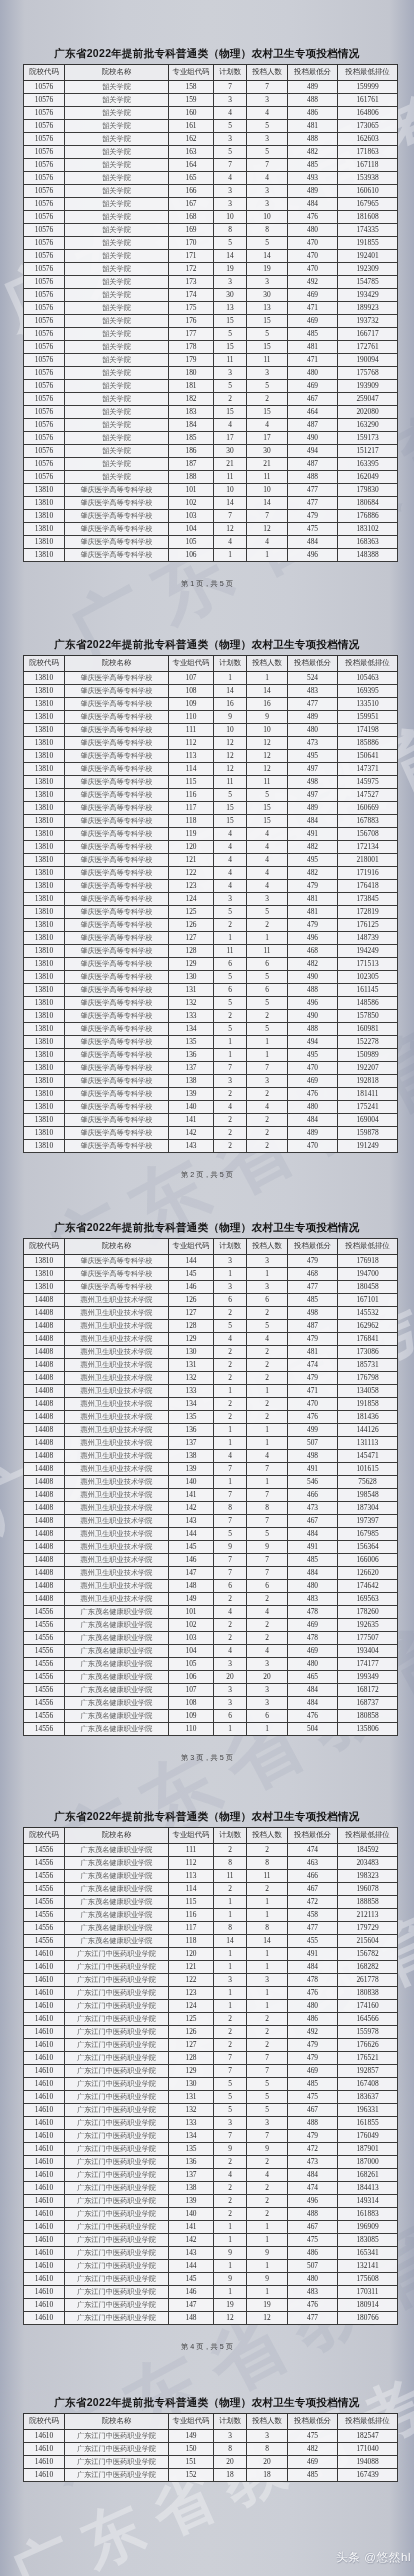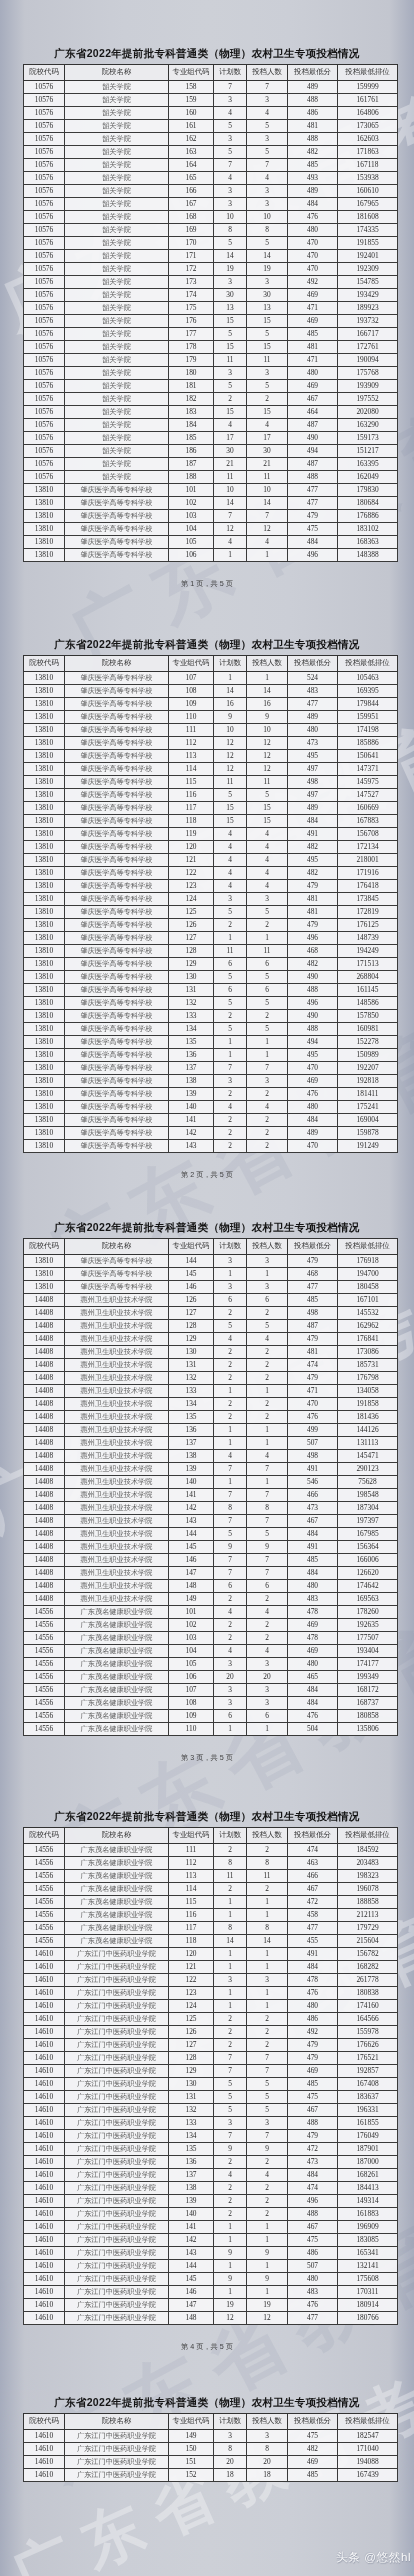--- a/index.html
+++ b/index.html
@@ -339,21 +339,21 @@
               <td>469</td>
               <td>193909</td>
             </tr>
             <tr>
               <td>10576</td>
               <td class="name">韶关学院</td>
               <td>182</td>
               <td>2</td>
               <td>2</td>
               <td>467</td>
-              <td>197552</td>
+              <td>259047</td>
             </tr>
             <tr>
               <td>10576</td>
               <td class="name">韶关学院</td>
               <td>183</td>
               <td>15</td>
               <td>15</td>
               <td>464</td>
               <td>202080</td>
             </tr>
@@ -503,21 +503,21 @@
               <td>483</td>
               <td>169395</td>
             </tr>
             <tr>
               <td>13810</td>
               <td class="name">肇庆医学高等专科学校</td>
               <td>109</td>
               <td>16</td>
               <td>16</td>
               <td>477</td>
-              <td>179844</td>
+              <td>133510</td>
             </tr>
             <tr>
               <td>13810</td>
               <td class="name">肇庆医学高等专科学校</td>
               <td>110</td>
               <td>9</td>
               <td>9</td>
               <td>489</td>
               <td>159951</td>
             </tr>
@@ -692,21 +692,21 @@
               <td>482</td>
               <td>171513</td>
             </tr>
             <tr>
               <td>13810</td>
               <td class="name">肇庆医学高等专科学校</td>
               <td>130</td>
               <td>5</td>
               <td>5</td>
               <td>490</td>
-              <td>268804</td>
+              <td>102305</td>
             </tr>
             <tr>
               <td>13810</td>
               <td class="name">肇庆医学高等专科学校</td>
               <td>131</td>
               <td>6</td>
               <td>6</td>
               <td>488</td>
               <td>161145</td>
             </tr>
@@ -991,21 +991,21 @@
               <td>498</td>
               <td>145471</td>
             </tr>
             <tr>
               <td>14408</td>
               <td class="name">惠州卫生职业技术学院</td>
               <td>139</td>
               <td>7</td>
               <td>7</td>
               <td>491</td>
-              <td>290123</td>
+              <td>101615</td>
             </tr>
             <tr>
               <td>14408</td>
               <td class="name">惠州卫生职业技术学院</td>
               <td>140</td>
               <td>1</td>
               <td>1</td>
               <td>546</td>
               <td>75628</td>
             </tr>

